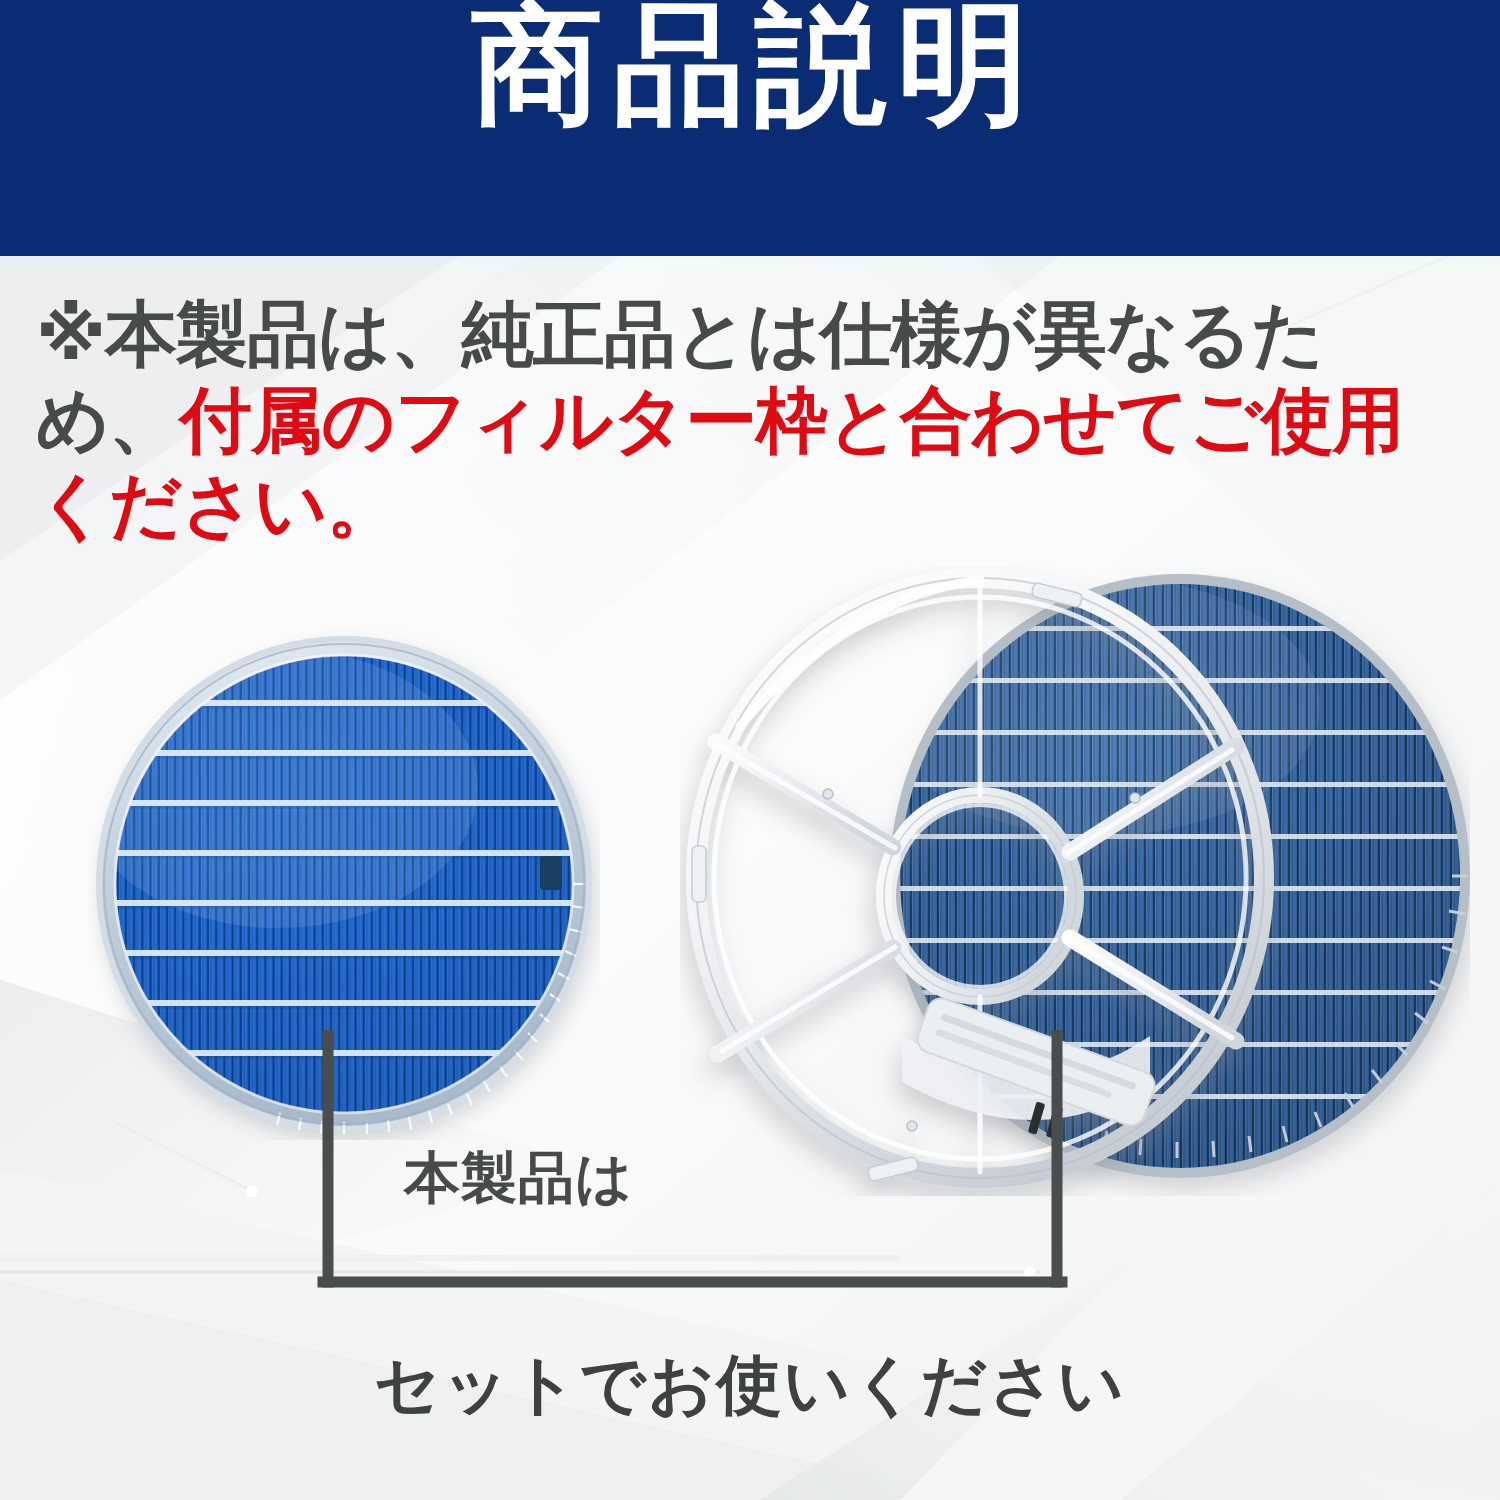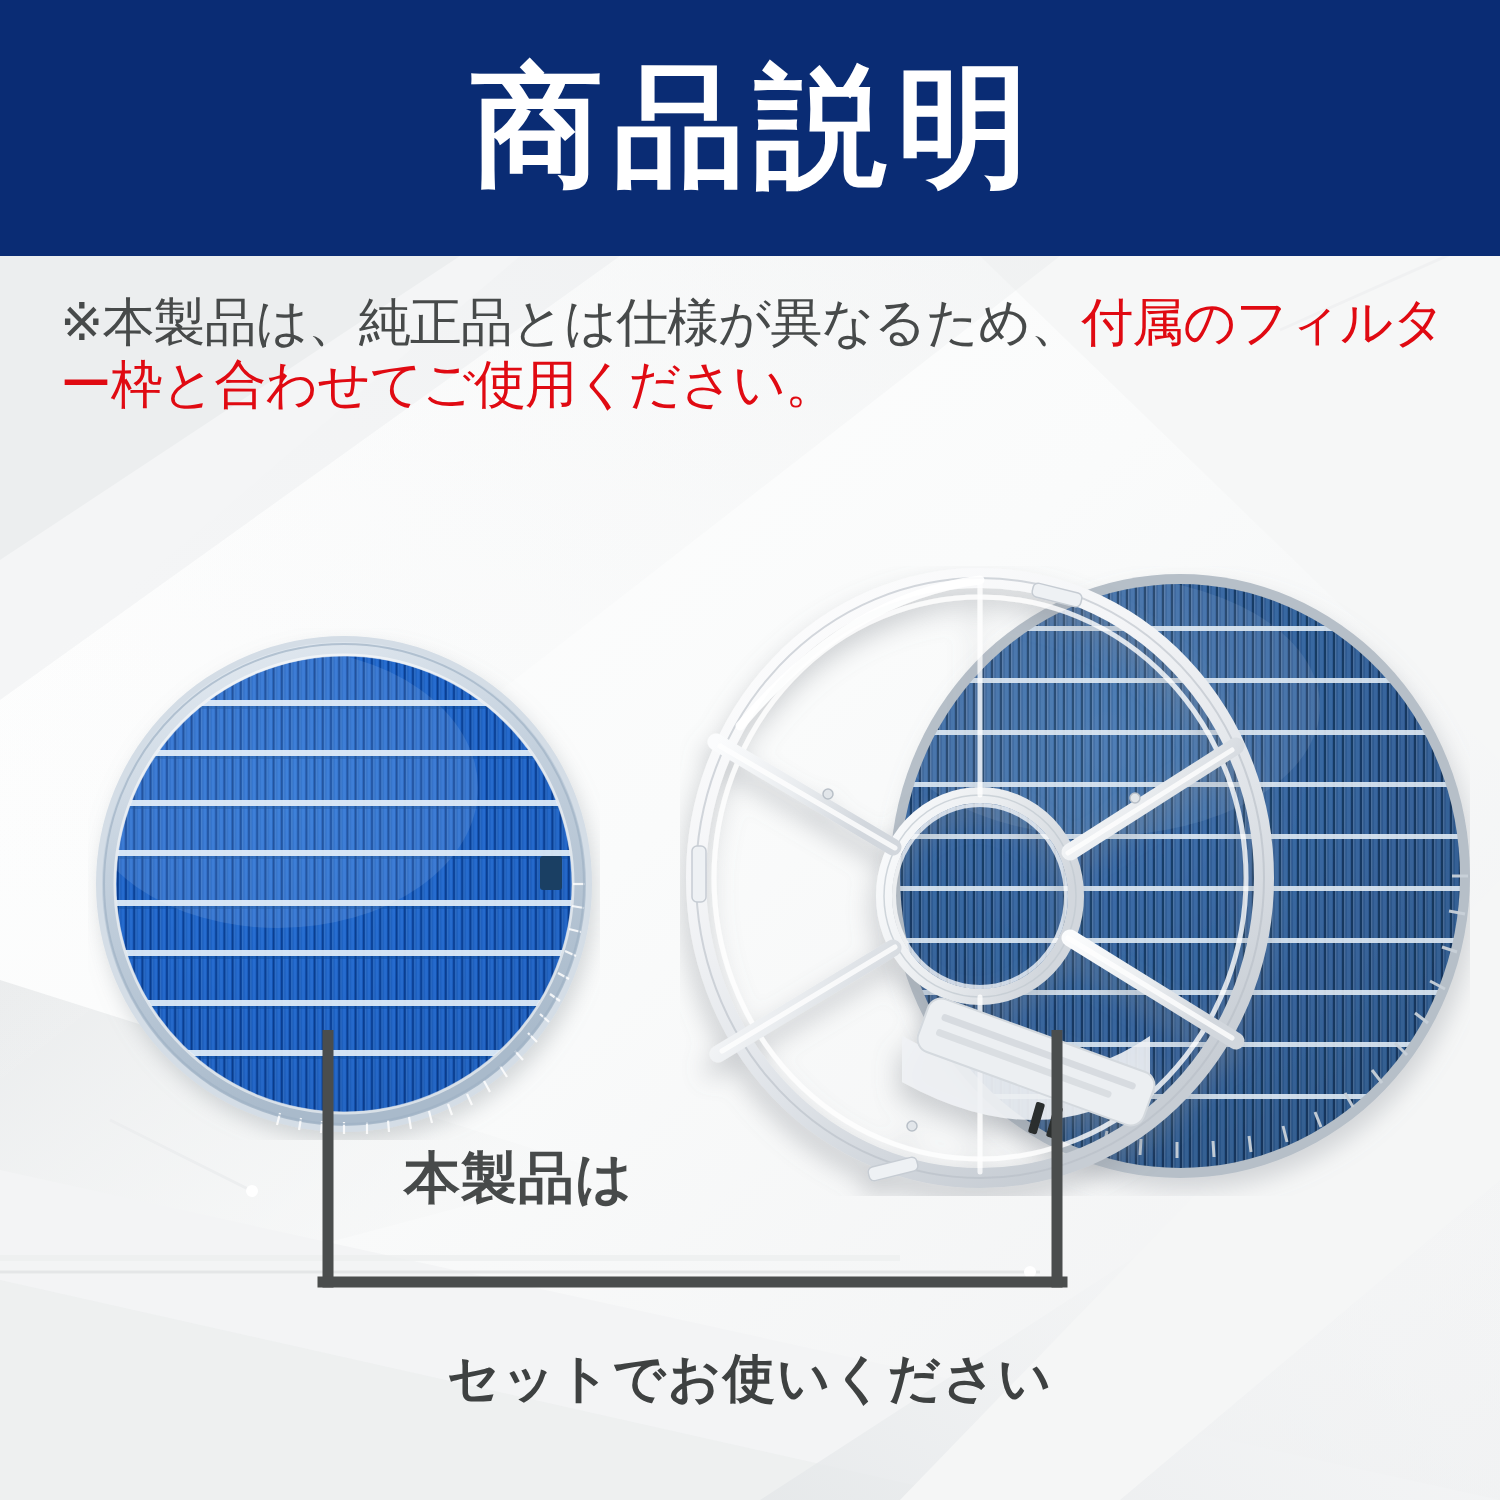--- a/index.html
+++ b/index.html
@@ -12,37 +12,37 @@
   }
   #stage{position:relative;width:1500px;height:1500px;overflow:hidden;background:#fdfdfd;}
 
   
   .bg-layer{position:absolute;inset:0;overflow:hidden;pointer-events:none;}
   .bg-layer svg{position:absolute;left:0;top:0;}
 
   
   .banner{
     position:absolute;left:0;top:0;width:1500px;height:256px;
-    display:flex;align-items:center;justify-content:center;
+    display:flex;align-items:flex-start;justify-content:center;
   }
   .banner-title{
     color:#ffffff;
     font-size:132px;
     font-weight:bold;
     letter-spacing:10px;
     line-height:1;
     text-indent:10px;
     white-space:nowrap;
     transform:translateY(-2px);
   }
 
   
   .copy{
-    position:absolute;left:60px;top:292px;width:1400px;
-    font-size:52px;font-weight:normal;line-height:1.19;
+    position:absolute;left:36px;top:292px;width:1400px;
+    font-size:72px;font-weight:bold;line-height:1.19;
     letter-spacing:-1px;
     color:#474a4a;
   }
   .copy .hl{color:#e00a12;}
 
   
   .photo{position:absolute;}
 
   #filter-left{left:88px;top:628px;width:512px;height:512px;}
   #frame-group{left:680px;top:566px;width:790px;height:630px;}
@@ -55,21 +55,21 @@
     position:absolute;
     font-size:56px;font-weight:bold;color:#474a4a;
     letter-spacing:1px;white-space:nowrap;line-height:1;
   }
   #label-filter{left:404px;top:1150px;}
   #label-frame{left:1078px;top:1150px;}
 
   #footnote{
     position:absolute;left:0;top:1352px;width:1500px;
     text-align:center;
-    font-size:52px;font-weight:bold;color:#3e4141;
+    font-size:65px;font-weight:bold;color:#3e4141;
     letter-spacing:2px;line-height:1;
   }
 </style>
 </head>
 <body>
 
 <div id="stage">
 
   <div class="bg-layer">
     <svg width="1500" height="1500" viewBox="0 0 1500 1500" aria-hidden="true">

